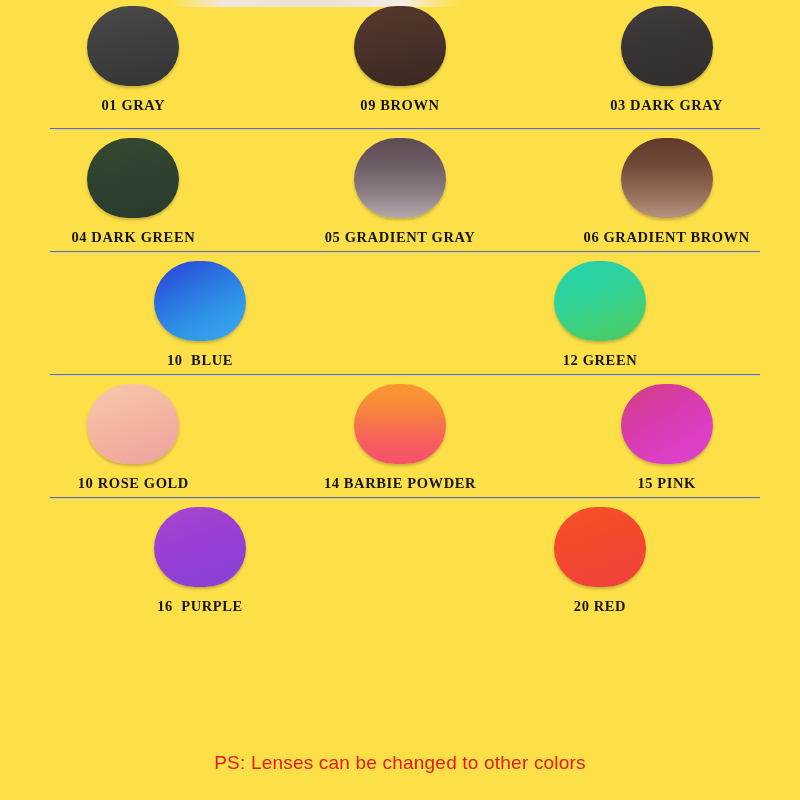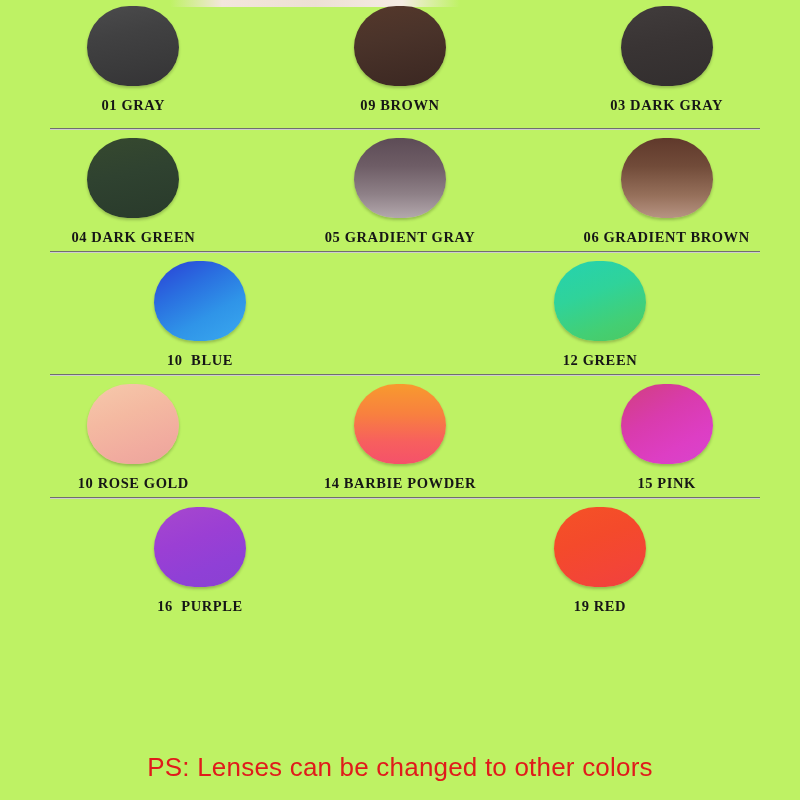--- a/index.html
+++ b/index.html
@@ -4,21 +4,21 @@
 <style>
   html, body {
     margin: 0;
     padding: 0;
     background: #ffffff;
   }
   #page {
     position: relative;
     width: 800px;
     height: 800px;
-    background: #bef264;
+    background: #fde047;
     font-family: "Liberation Serif", serif;
     overflow: hidden;
   }
   
   .top-strip {
     position: absolute;
     top: 0;
     left: 170px;
     width: 290px;
     height: 7px;
@@ -87,21 +87,21 @@
     text-align: center;
   }
   .footnote {
     position: absolute;
     left: 0;
     right: 0;
     top: 752px;
     text-align: center;
     color: #e01b1b;
     font-family: "Liberation Sans", sans-serif;
-    font-size: 26px;
+    font-size: 19px;
     letter-spacing: 0.2px;
   }
 </style>
 </head>
 <body>
 
 <div id="page">
 
   <div class="top-strip"></div>
 
@@ -168,21 +168,21 @@
       <div class="row-sep"></div>
     </div>
 
     <div class="row">
       <div class="cell">
         <div class="lens" style="background: linear-gradient(160deg, rgb(167, 72, 205) 0%, rgb(155, 63, 212) 40%, rgb(143, 64, 214) 72%, rgb(138, 65, 210) 100%);"></div>
         <div class="label">16  PURPLE</div>
       </div>
       <div class="cell">
         <div class="lens" style="background: linear-gradient(160deg, rgb(245, 82, 38) 0%, rgb(244, 74, 43) 40%, rgb(243, 69, 54) 72%, rgb(240, 64, 64) 100%);"></div>
-        <div class="label">19 RED</div>
+        <div class="label">20 RED</div>
       </div>
     </div>
 
   </div>
 
   <div class="footnote">PS: Lenses can be changed to other colors</div>
 
 </div>
 
 </body></html>

